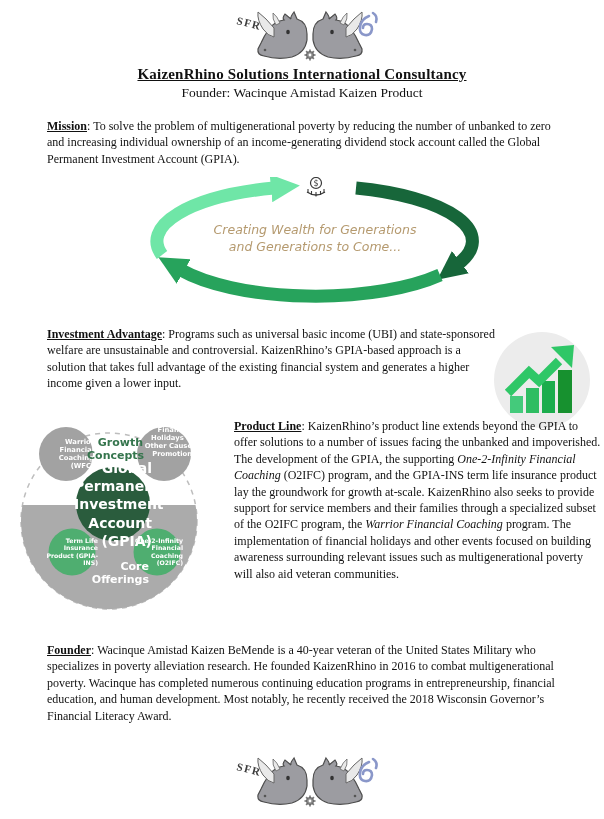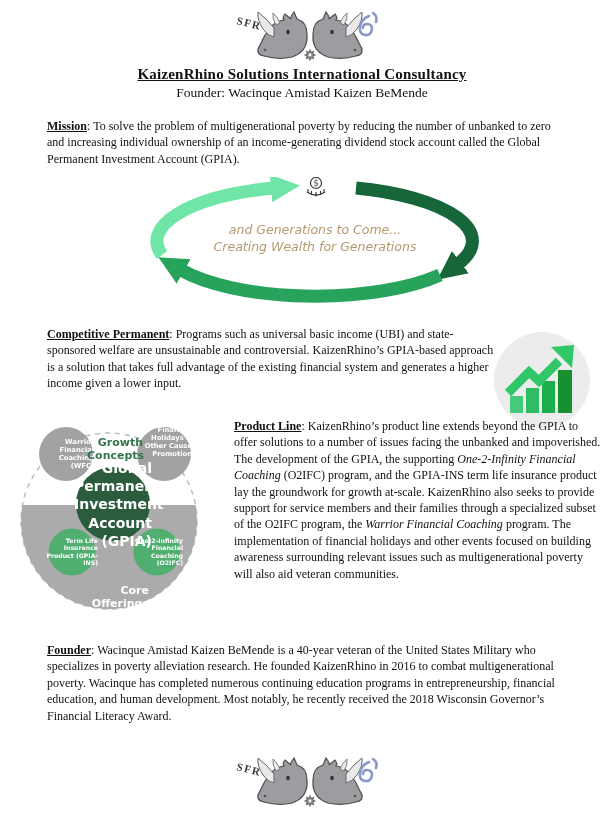--- a/index.html
+++ b/index.html
@@ -72,21 +72,21 @@
     <g transform="translate(76,49) scale(0.85)">
       <use href="#gearIcon"></use>
     </g>
     <g fill="none" stroke="#8a97c9" stroke-width="2.6" stroke-linecap="round">
       <path d="M135,10 Q127,13 126,21 Q125,28 131,29 Q137,30 138,23 Q138,18 133,18 Q129,18 129,22"></path>
       <path d="M139,7 Q144,10 142,16"></path>
     </g>
   </svg>
 
   <div class="abs title">KaizenRhino Solutions International Consultancy</div>
-  <div class="abs subtitle">Founder: Wacinque Amistad Kaizen BeMende</div>
+  <div class="abs subtitle">Founder: Wacinque Amistad Kaizen Product</div>
 
   <div class="abs para mission"><span class="hd">Mission</span><span>: To solve the problem of multigenerational poverty by reducing the number of unbanked to zero and increasing individual ownership of an income-generating dividend stock account called the Global Permanent Investment Account (GPIA).</span></div>
 
   <div class="abs cycle">
     <svg width="364" height="140" viewBox="0 0 364 140">
       <defs>
         <marker id="mLight" markerUnits="userSpaceOnUse" markerWidth="30" markerHeight="28" refX="3" refY="14" orient="auto">
           <path d="M0,0 L29,14 L0,28 Z" fill="#6fe6a7"></path>
         </marker>
         <marker id="mDark" markerUnits="userSpaceOnUse" markerWidth="30" markerHeight="28" refX="3" refY="14" orient="auto">
@@ -100,26 +100,26 @@
       <path fill="none" stroke-width="13" d="M223,11 A158,55 0 0 1 325,87" marker-end="url(#mDark)" stroke="#17663a"></path>
       <path fill="none" stroke-width="13" d="M307,98 A158,55 0 0 1 48,93" marker-end="url(#mMid)" stroke="#27a35c"></path>
       <g transform="translate(172,-1)">
         <circle cx="11" cy="7" r="5.5" fill="none" stroke="#3a3a3a" stroke-width="1.2"></circle>
         <text x="11" y="10" font-size="8" text-anchor="middle" fill="#3a3a3a" font-family="DejaVu Sans, sans-serif">$</text>
         <path d="M2,16 Q11,22 20,16" fill="none" stroke="#3a3a3a" stroke-width="1.3"></path>
         <path d="M3,13 v4 M6.5,15 v4 M11,16 v4.5 M15.5,15 v4 M19,13 v4" stroke="#3a3a3a" stroke-width="1.1"></path>
       </g>
     </svg>
     <div class="cycle-caption" style="color: rgb(181, 154, 111);">
+      <div>Creating Wealth for Generations</div>
       <div>and Generations to Come...</div>
-      <div>Creating Wealth for Generations</div>
     </div>
   </div>
 
-  <div class="abs para comp"><span class="hd">Competitive Permanent</span><span>: Programs such as universal basic income (UBI) and state-sponsored welfare are unsustainable and controversial. KaizenRhino’s GPIA-based approach is a solution that takes full advantage of the existing financial system and generates a higher income given a lower input.</span></div>
+  <div class="abs para comp"><span class="hd">Investment Advantage</span><span>: Programs such as universal basic income (UBI) and state-sponsored welfare are unsustainable and controversial. KaizenRhino’s GPIA-based approach is a solution that takes full advantage of the existing financial system and generates a higher income given a lower input.</span></div>
 
   <svg class="abs comp-icon" width="98" height="100" viewBox="0 0 98 100">
     <circle cx="49" cy="50" r="48" fill="#ececec"></circle>
     <rect x="17" y="66" width="13" height="17" fill="#44ca7b"></rect>
     <rect x="33" y="58" width="13" height="25" fill="#2ebd62"></rect>
     <rect x="49" y="51" width="13" height="32" fill="#1cad4d"></rect>
     <rect x="65" y="40" width="14" height="43" fill="#17912f"></rect>
     <polyline points="15,63 36,42 46,51 66,31" fill="none" stroke-width="9" stroke="#2fc767"></polyline>
     <polygon points="58,17 81,15 79,38" fill="#2fc767"></polygon>
   </svg>
@@ -132,21 +132,21 @@
       <circle cx="147" cy="32" r="27" fill="#a2a2a2"></circle>
       <circle cx="96" cy="82" r="37" fill="#2a5c3d"></circle>
       <circle cx="55" cy="130" r="23.5" fill="#4fae70"></circle>
       <circle cx="140" cy="130" r="23.5" fill="#4fae70"></circle>
     </svg>
     <div class="pd-label lab-sm" style="left:49px;top:32px;">Warrior Financial Coaching (WFC)</div>
     <div class="pd-label lab-growth" style="left: 98px; top: 27px; color: rgb(53, 117, 77);">Growth Concepts</div>
     <div class="pd-label lab-sm" style="left:147px;top:20px;">Financial Holidays &amp; Other Cause Promotion</div>
     <div class="pd-label lab-center" style="left:96px;top:82px;">Global Permanent Investment Account (GPIA)</div>
     <div class="pd-label lab-xs" style="left:55px;top:130px;">Term Life Insurance Product (GPIA-INS)</div>
-    <div class="pd-label lab-core" style="left:97px;top:151px;margin-top:24px;">Core Offerings</div>
+    <div class="pd-label lab-core" style="left:97px;top:151px;">Core Offerings</div>
     <div class="pd-label lab-xs" style="left:140px;top:130px;">One-2-Infinity Financial Coaching (O2IFC)</div>
   </div>
 
   <div class="abs para product-text"><span class="hd">Product Line</span><span><span>: KaizenRhino’s product line extends beyond the GPIA to offer solutions to a number of issues facing the unbanked and impoverished. The development of the GPIA, the supporting </span><span style="font-style: italic;">One-2-Infinity Financial Coaching</span><span> (O2IFC) program, and the GPIA-INS term life insurance product lay the groundwork for growth at-scale. KaizenRhino also seeks to provide support for service members and their families through a specialized subset of the O2IFC program, the </span><span style="font-style: italic;">Warrior Financial Coaching</span><span> program. The implementation of financial holidays and other events focused on building awareness surrounding relevant issues such as multigenerational poverty will also aid veteran communities.</span></span></div>
 
   <div class="abs para founder"><span class="hd">Founder</span><span>: Wacinque Amistad Kaizen BeMende is a 40-year veteran of the United States Military who specializes in poverty alleviation research. He founded KaizenRhino in 2016 to combat multigenerational poverty. Wacinque has completed numerous continuing education programs in entrepreneurship, financial education, and human development. Most notably, he recently received the 2018 Wisconsin Governor’s Financial Literacy Award.</span></div>
 
   <svg class="abs logo logo-bottom" viewBox="0 0 150 58">
     <text x="2" y="18" transform="rotate(14 2 18)" font-family="Liberation Serif, serif" font-weight="bold" font-size="11" letter-spacing="1.5" fill="#3c3c3c">SFR</text>
     <g transform="translate(76,4) scale(-1,1)">

